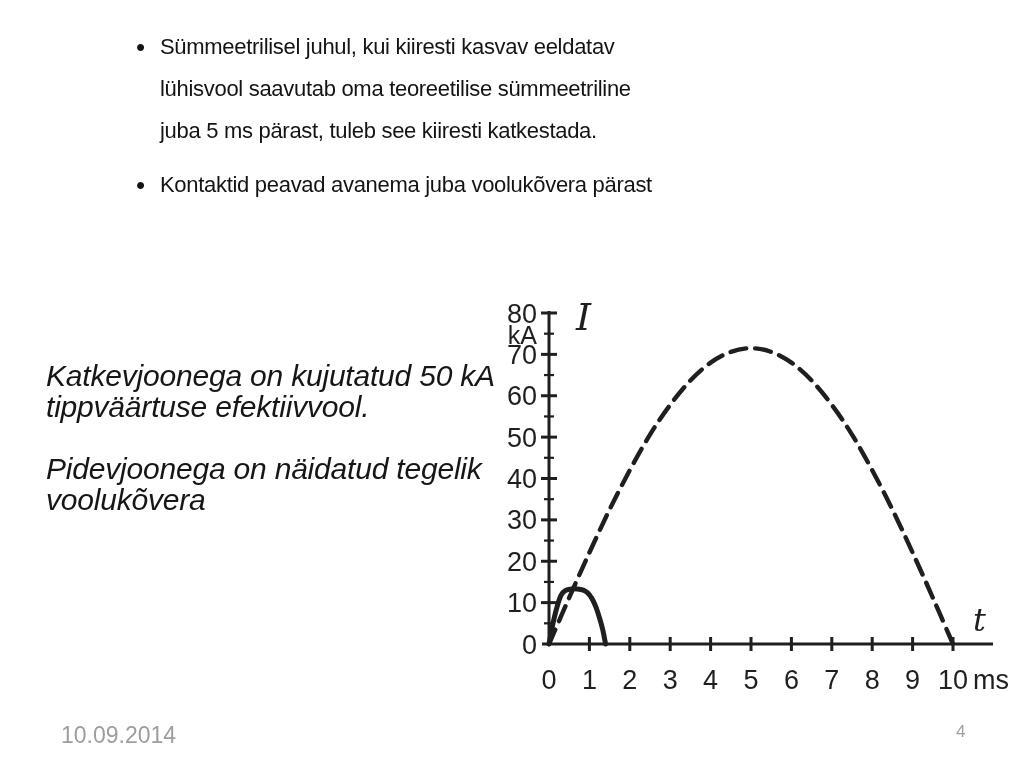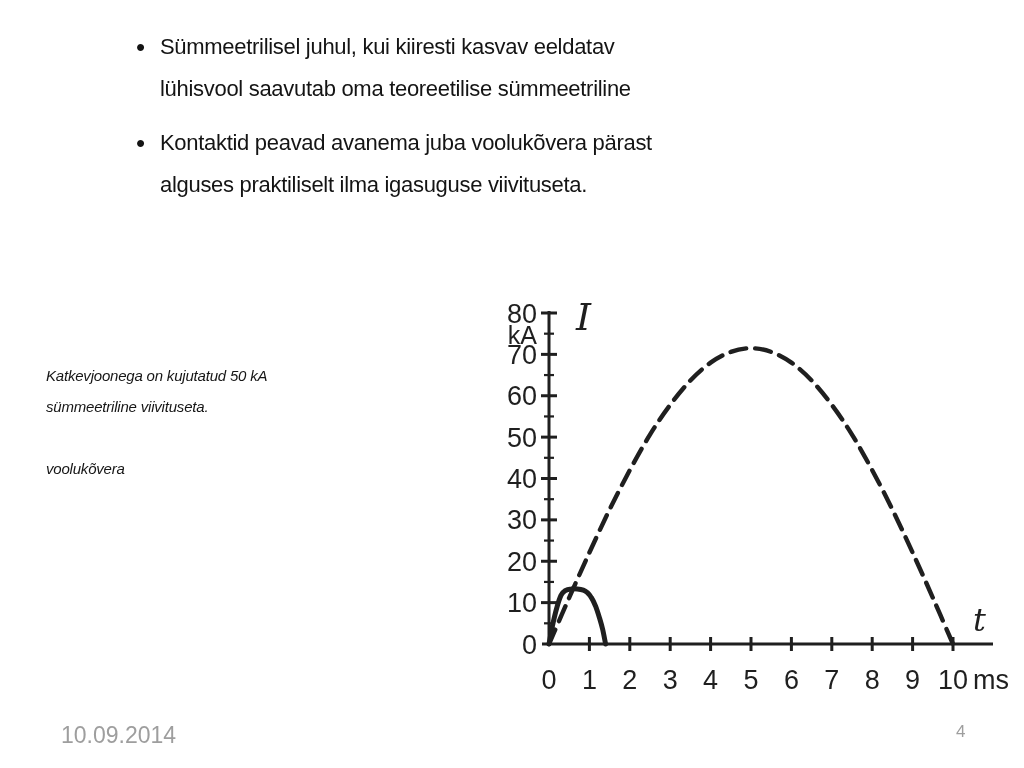--- a/index.html
+++ b/index.html
@@ -8,53 +8,54 @@
     font-family:"Liberation Sans",sans-serif;color:#141414;
   }
   
   .bullets{position:absolute;left:136px;top:26px;width:856px;}
   .bullet-item{display:flex;margin-bottom:12px;}
   .bullet-marker{flex:none;width:24px;font-size:26px;line-height:42px;color:#141414;}
   .bullet-lines{flex:1;min-width:0;}
   .bullet-line{font-size:22px;line-height:42px;white-space:nowrap;letter-spacing:-0.3px;}
   
   .caption{position:absolute;left:46px;top:360px;font-style:italic;color:#161616;}
-  .caption-line{font-size:15px;line-height:31px;min-height:31px;white-space:nowrap;letter-spacing:-0.2px;}
+  .caption-line{font-size:30px;line-height:31px;min-height:31px;white-space:nowrap;letter-spacing:-0.2px;}
   
   .figure{position:absolute;left:476px;top:290px;width:548px;height:415px;}
   
   .footer-date{position:absolute;left:61px;top:722px;font-size:23px;color:#9e9e9e;}
   .footer-page{position:absolute;left:956px;top:722px;font-size:17px;color:#9e9e9e;}
 </style>
 </head>
 <body>
 
 <div class="slide">
 
   <div class="bullets">
     <div class="bullet-item">
       <div class="bullet-marker">•</div>
       <div class="bullet-lines">
         <div class="bullet-line">Sümmeetrilisel juhul, kui kiiresti kasvav eeldatav</div>
         <div class="bullet-line">lühisvool saavutab oma teoreetilise sümmeetriline</div>
+        <div class="bullet-line">juba 5 ms pärast, tuleb see kiiresti katkestada.</div>
       </div>
     </div>
     <div class="bullet-item">
       <div class="bullet-marker">•</div>
       <div class="bullet-lines">
         <div class="bullet-line">Kontaktid peavad avanema juba voolukõvera pärast</div>
-        <div class="bullet-line">alguses praktiliselt ilma igasuguse viivituseta.</div>
       </div>
     </div>
   </div>
 
   <div class="caption">
     <div class="caption-line">Katkevjoonega on kujutatud 50 kA</div>
-    <div class="caption-line">sümmeetriline viivituseta.</div>
+    <div class="caption-line">tippväärtuse efektiivvool.</div>
     <div class="caption-line"></div>
+    <div class="caption-line">Pidevjoonega on näidatud tegelik</div>
     <div class="caption-line">voolukõvera</div>
   </div>
 
   <div class="figure">
     <svg id="chart" width="548" height="415" viewBox="0 0 548 415" xmlns="http://www.w3.org/2000/svg">
         <line x1="73" y1="21" x2="73" y2="356" stroke="#1f1f1f" stroke-width="3"></line>
         <line x1="66" y1="354" x2="517" y2="354" stroke="#1f1f1f" stroke-width="3"></line>
         <text x="61" y="363.5" text-anchor="end" font-size="27" fill="#1f1f1f" font-family="&quot;Liberation Sans&quot;,sans-serif">0</text>
         <line x1="65" x2="81" y1="312.625" y2="312.625" stroke="#1f1f1f" stroke-width="3"></line>
         <text x="61" y="322.125" text-anchor="end" font-size="27" fill="#1f1f1f" font-family="&quot;Liberation Sans&quot;,sans-serif">10</text>

